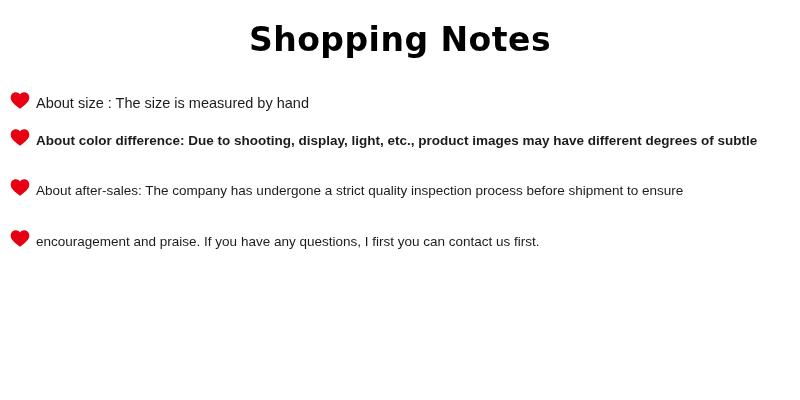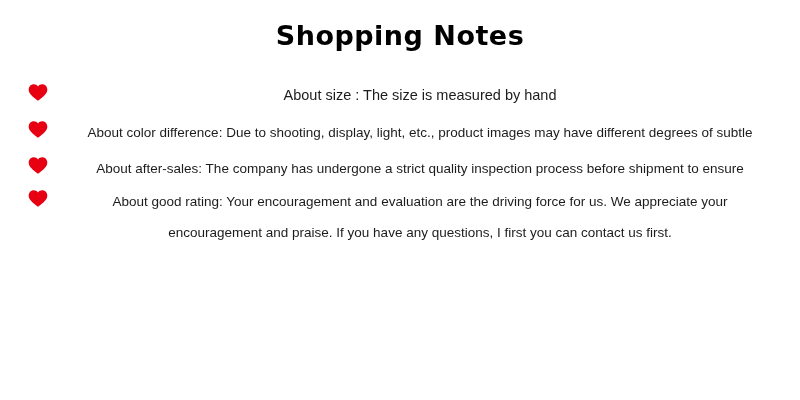--- a/index.html
+++ b/index.html
@@ -15,34 +15,33 @@
     overflow: hidden;
   }
   .page {
     position: relative;
     width: 800px;
     height: 400px;
     box-sizing: border-box;
   }
   .title {
     text-align: center;
-    font-size: 27px;
+    font-size: 33px;
     font-weight: bold;
     letter-spacing: 0.5px;
     color: #000000;
     margin: 0;
     padding-top: 20px;
     line-height: 1.2;
     font-family: "DejaVu Sans", sans-serif;
   }
   .notes {
     margin-top: 28px;
-    padding-left: 22px;
+    padding-left: 4px;
     padding-right: 14px;
-    text-align: center;
   }
   .note {
     display: flex;
     align-items: flex-start;
     margin-bottom: 6px;
   }
   .heart-wrap {
     flex: 0 0 32px;
     width: 32px;
     display: flex;
@@ -60,22 +59,22 @@
     flex: 1 1 auto;
     min-width: 0;
   }
   .line {
     font-size: 13.5px;
     line-height: 31px;
     color: #1c1c1c;
     white-space: nowrap;
   }
   .note-1 .line { font-size: 14.5px; }
-  .note-2 { margin-bottom: 5px; }
-  .note-3 { margin-bottom: 2px; }
+  .note-2 { margin-bottom: 19px; font-weight: bold; }
+  .note-3 { margin-bottom: 20px; }
   .note-4 .line { }
 </style>
 </head>
 <body>
 
 <div class="page">
 
   <h1 class="title">Shopping Notes</h1>
 
   <div class="notes">
@@ -113,19 +112,18 @@
       </div>
     </div>
 
     <div class="note note-4">
       <span class="heart-wrap">
         <svg class="heart" viewBox="0 0 32 29" xmlns="http://www.w3.org/2000/svg" aria-hidden="true">
           <path d="M16 28.5 C7 22 1 17 1 10.5 C1 5.5 4.8 2 9.2 2 C12 2 14.6 3.4 16 5.8 C17.4 3.4 20 2 22.8 2 C27.2 2 31 5.5 31 10.5 C31 17 25 22 16 28.5 Z" fill="#e60012"></path>
         </svg>
       </span>
       <div class="note-body">
-        <div class="line">About good rating: Your encouragement and evaluation are the driving force for us. We appreciate your</div>
         <div class="line">encouragement and praise. If you have any questions, I first you can contact us first.</div>
       </div>
     </div>
 
   </div>
 </div>
 
 </body></html>

